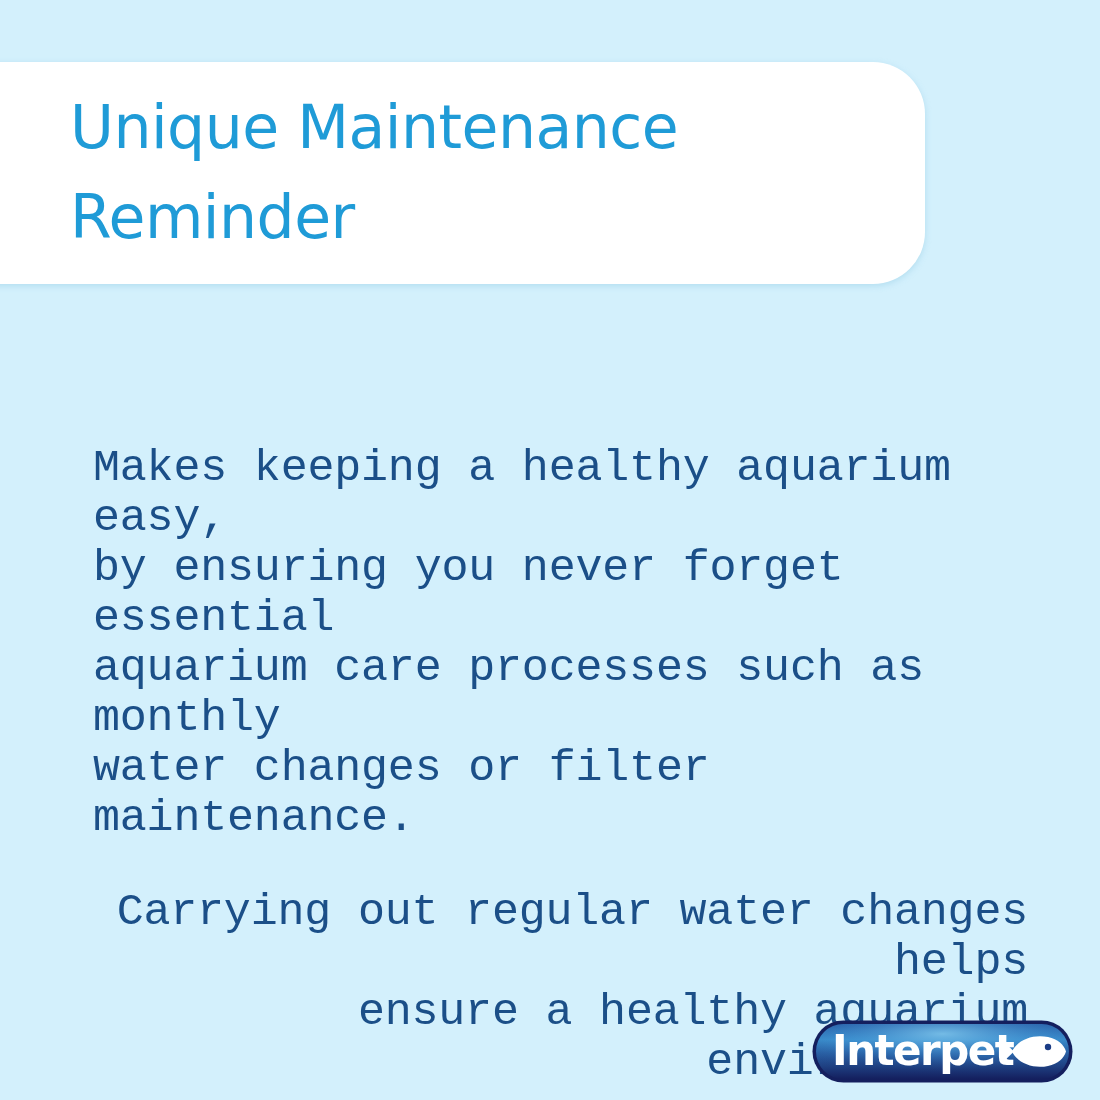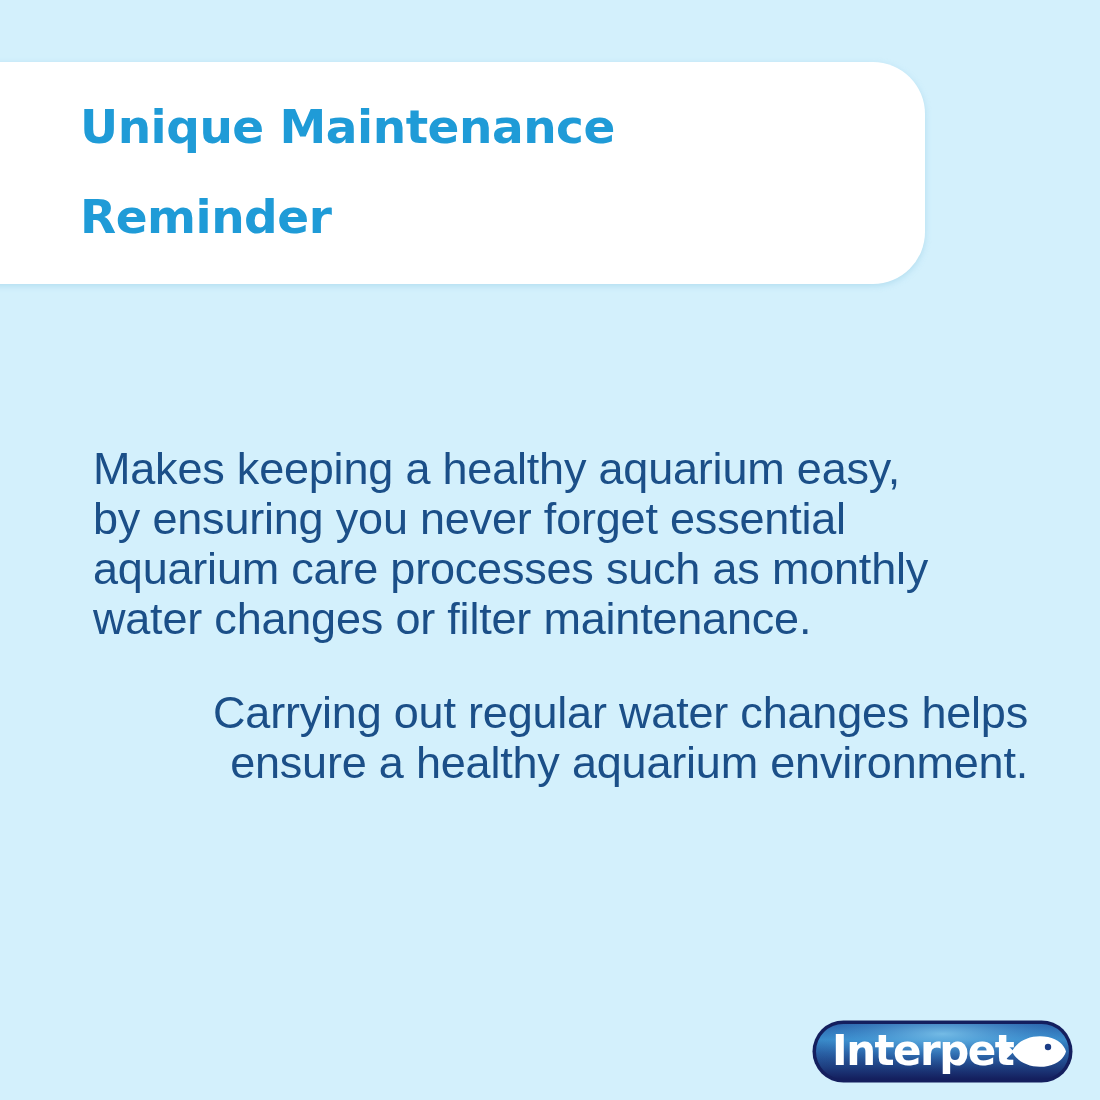--- a/index.html
+++ b/index.html
@@ -30,47 +30,47 @@
     top: 62px;
     width: 985px;
     height: 222px;
     background: #ffffff;
     border-radius: 52px;
     box-shadow: 0 2px 6px rgba(120, 190, 220, 0.35);
   }
 
   .header-title {
     position: absolute;
-    left: 140px;
+    left: 130px;
     top: 20px;
     width: 820px;
     margin: 0;
     padding: 0;
     color: #1f9bd7;
     font-family: "DejaVu Sans", "Liberation Sans", sans-serif;
-    font-size: 47px;
-    font-weight: 700;
+    font-size: 60px;
+    font-weight: 400;
     line-height: 90px;
     letter-spacing: -0.5px;
     white-space: pre-line;
   }
 
   
   .body-copy {
     position: absolute;
     left: 93px;
     top: 444px;
     width: 935px;
   }
 
   .paragraph {
     margin: 0 0 44px 0;
     padding: 0;
     color: #1b4f88;
-    font-family: Liberation Sans, sans-serif;
+    font-family: Liberation Mono, monospace;
     font-size: 45px;
     font-weight: 400;
     line-height: 50px;
     letter-spacing: -0.2px;
     white-space: pre-line;
   }
   .paragraph:last-child {
     margin-bottom: 0;
     text-align: right;
   }

